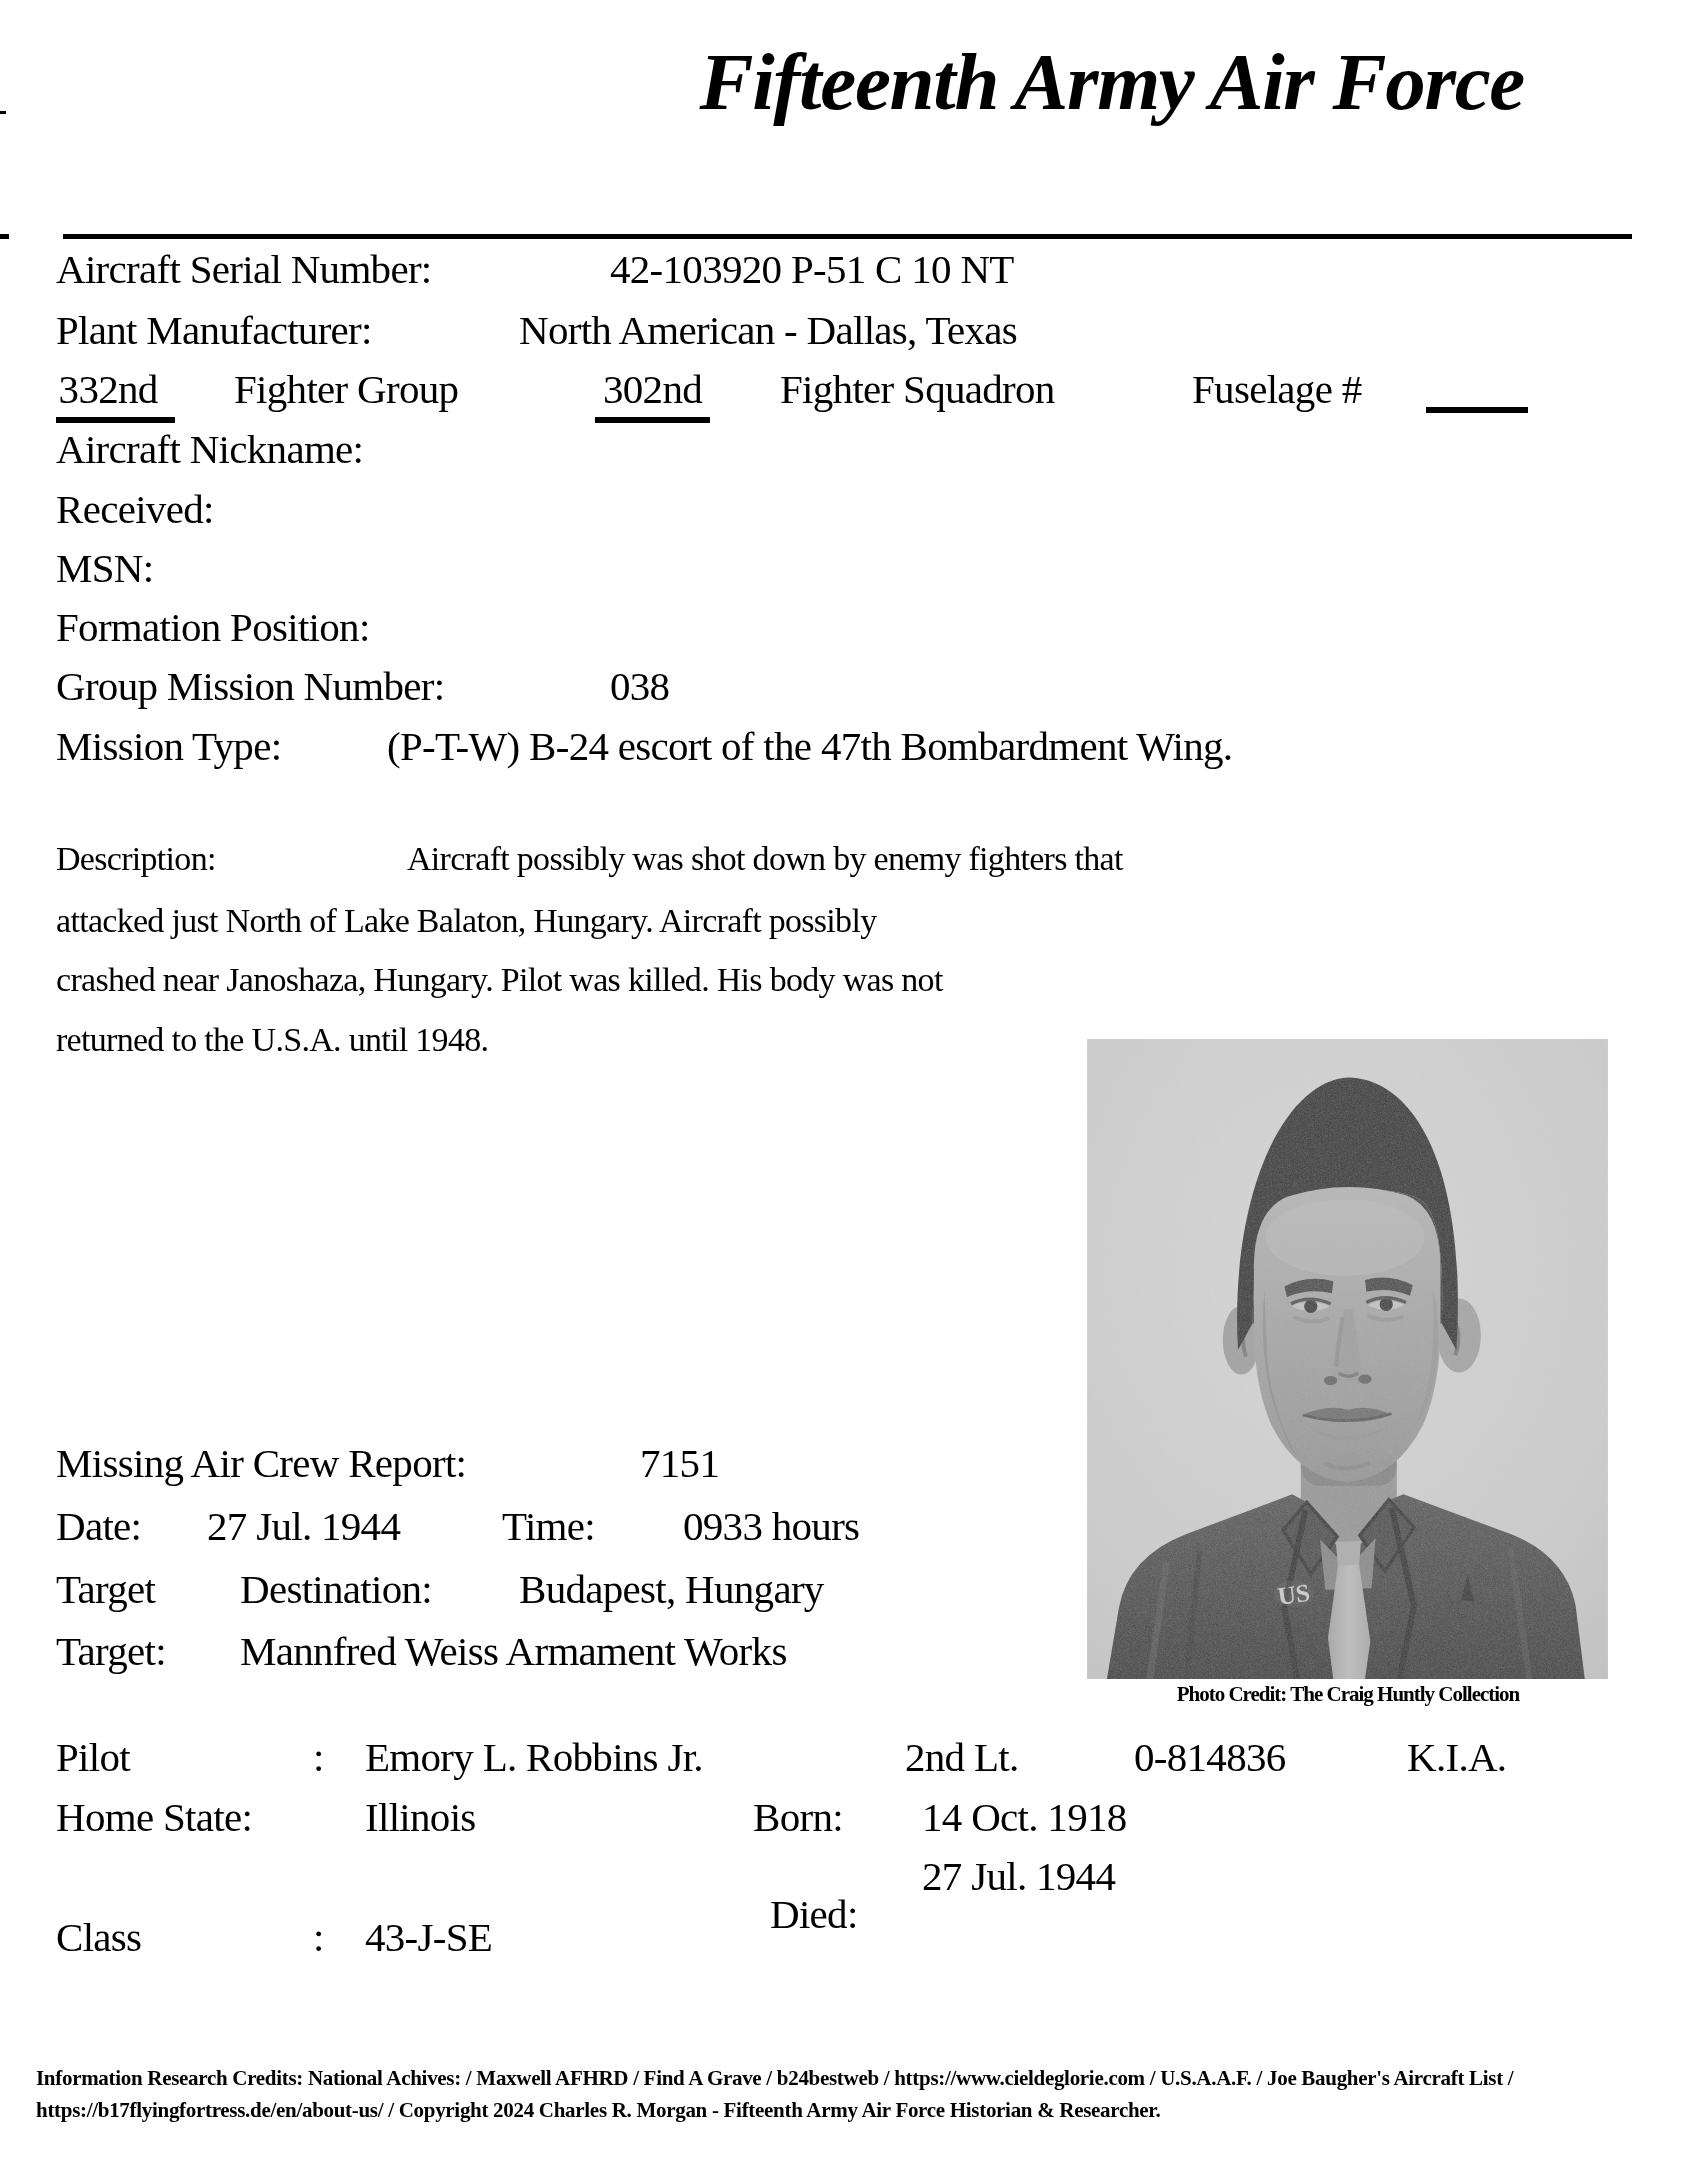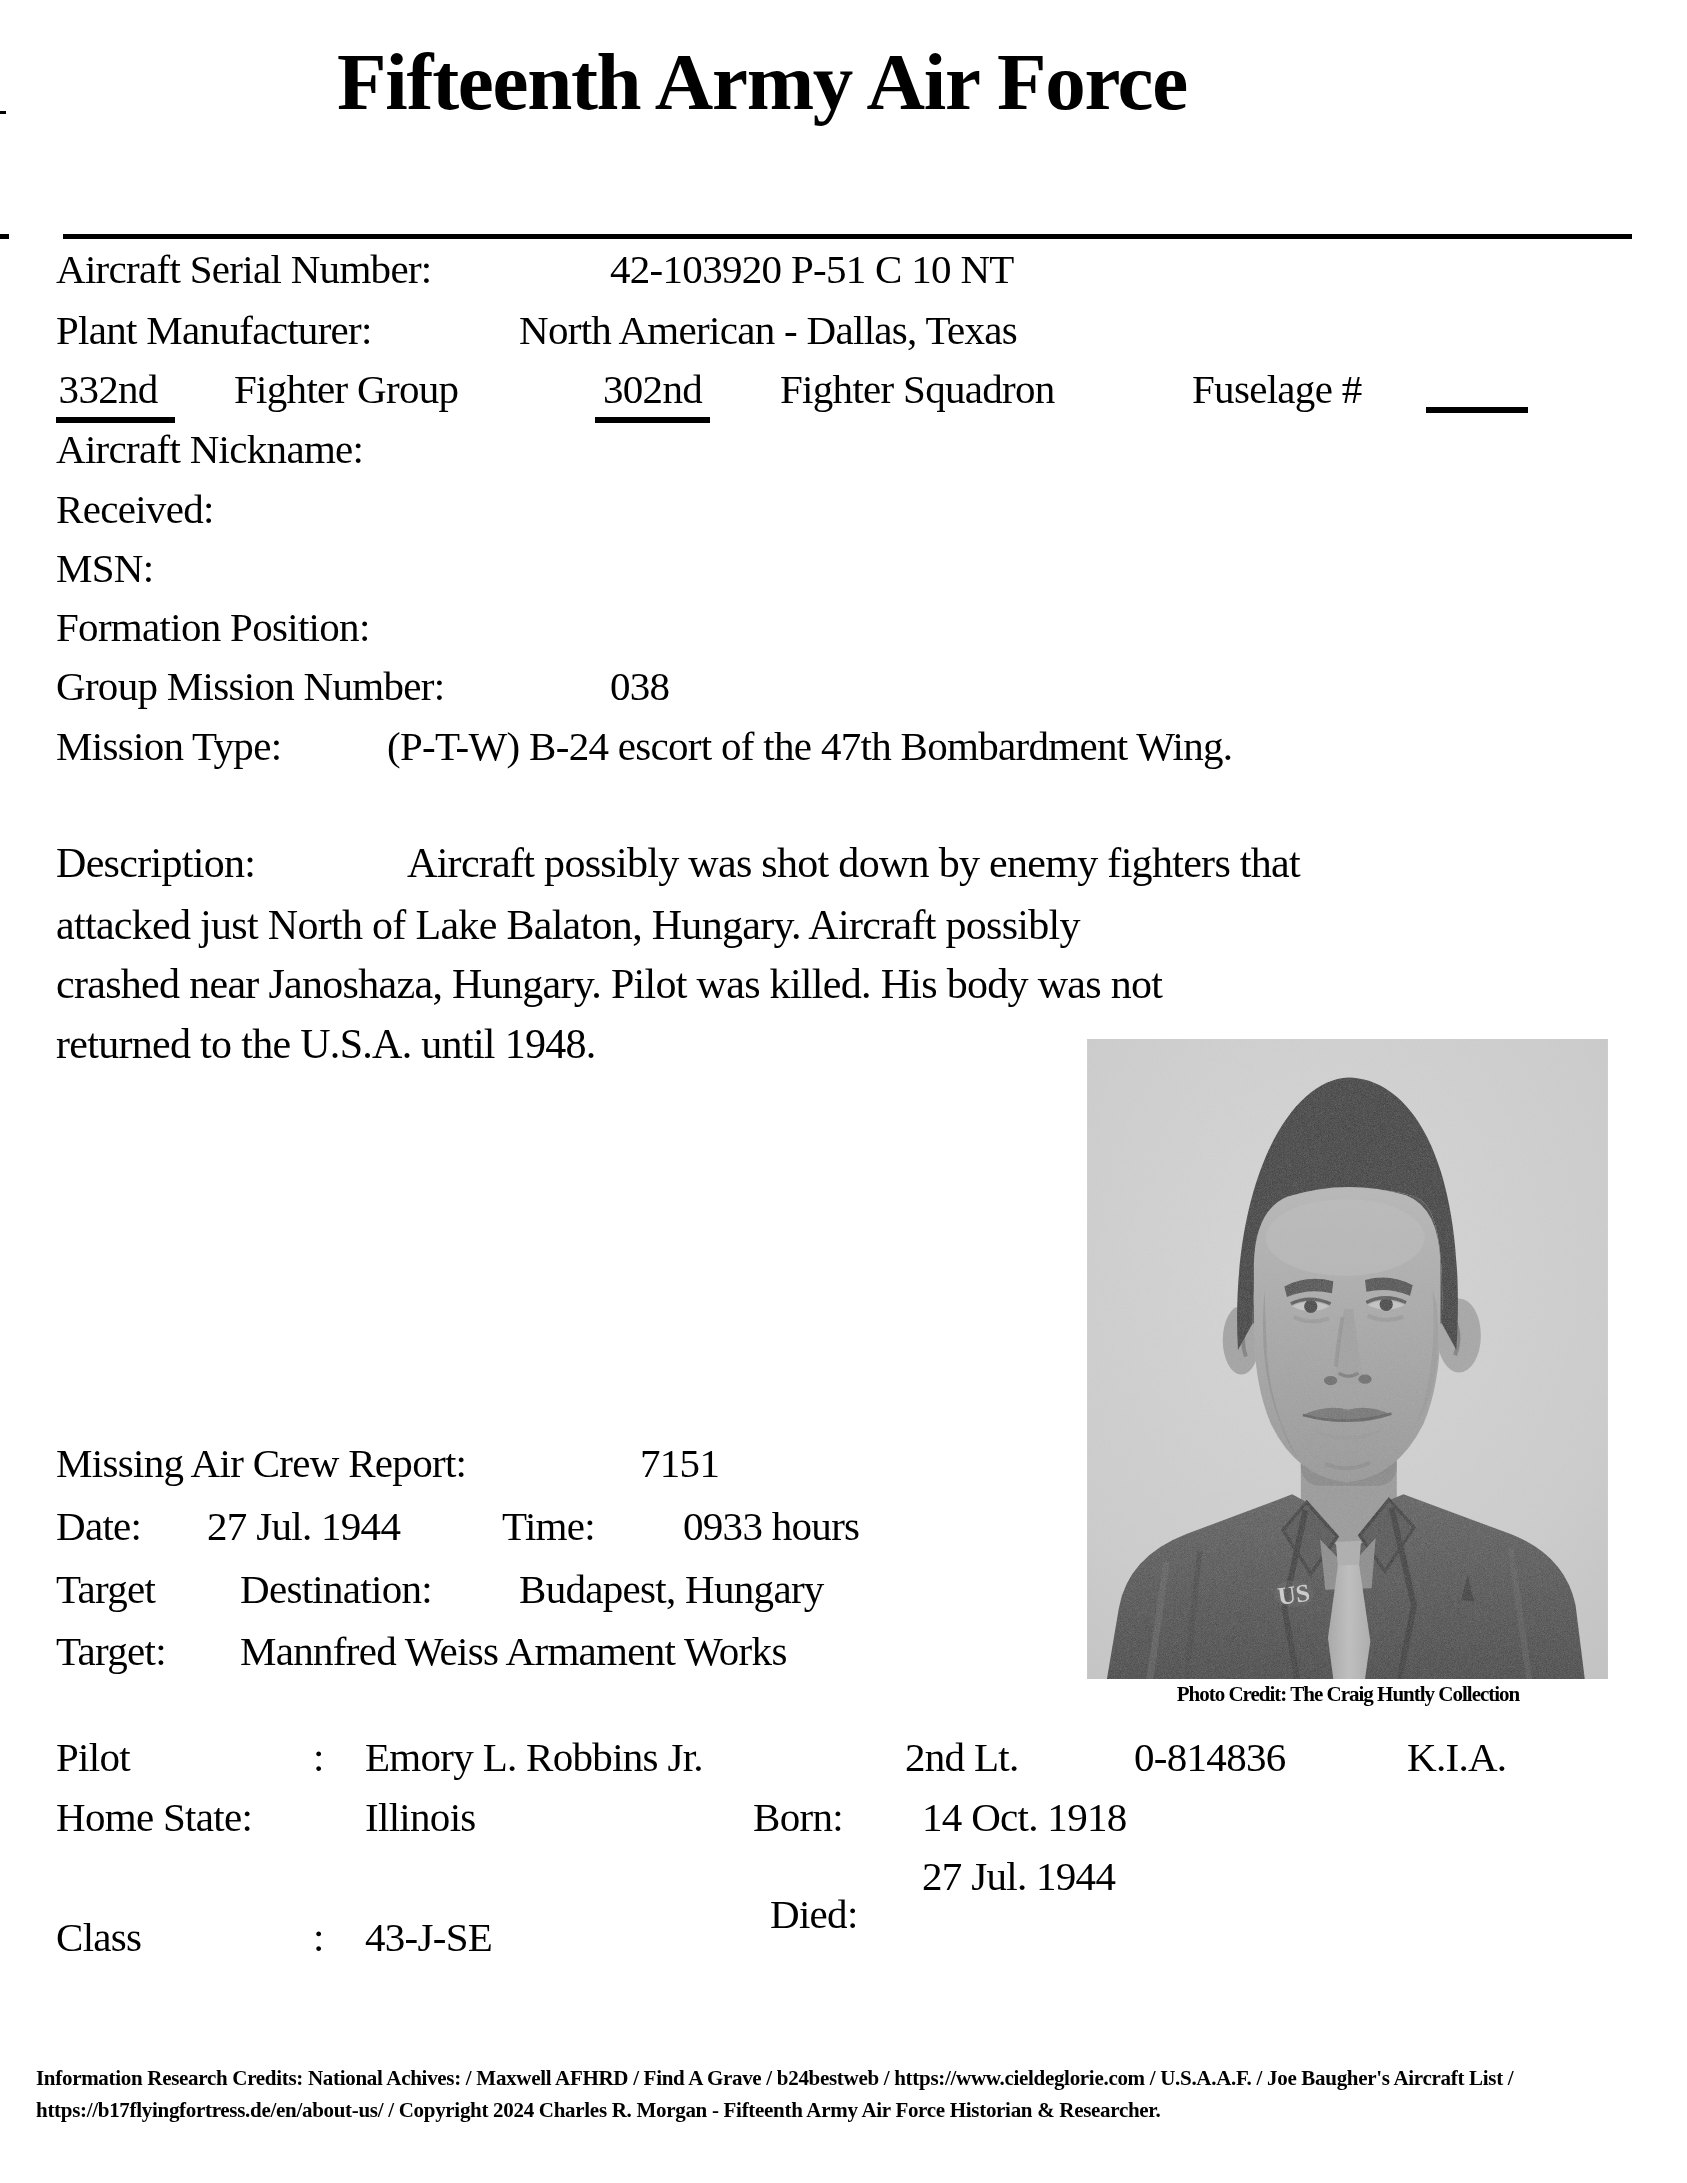--- a/index.html
+++ b/index.html
@@ -2,34 +2,35 @@
 <html style="font-size:10.6px"><head>
 <meta charset="utf-8">
 <style>
   html,body{margin:0;padding:0;}
   body{
     width:1687px;height:2183px;position:relative;background:#ffffff;
     font-family:"Liberation Serif","DejaVu Serif",serif;color:#000;
     overflow:hidden;
   }
   .title-block{
-    position:absolute;top:32px;left:0;width:1524px;text-align:center;
+    position:absolute;top:32px;left:0;width:1524px;text-align:right;
     font-size:81px;font-weight:bold;line-height:101px;letter-spacing:-1.3px;
     white-space:nowrap;
+    font-style:italic;
   }
   .rule{
     position:absolute;top:234px;left:63px;width:1569px;height:5.3px;background:#000;
   }
   .edge-tick{position:absolute;background:#000;}
   .line{
     position:absolute;left:56px;white-space:nowrap;font-weight:normal;
     font-size:41px;line-height:1;letter-spacing:-0.7px;
   }
   .line .at{position:absolute;top:0;white-space:nowrap;}
-  .desc{font-size:42px;}
+  .desc{font-size:34px;}
   .uline{
     display:inline-block;border-bottom:6px solid #000;
     padding:0 17px 6.6px 2.6px;
   }
   .uline2{
     display:inline-block;border-bottom:6px solid #000;
     padding:0 8px 6.6px 8px;
   }
   .blankline{
     display:inline-block;width:102px;height:38px;border-bottom:6px solid #000;

